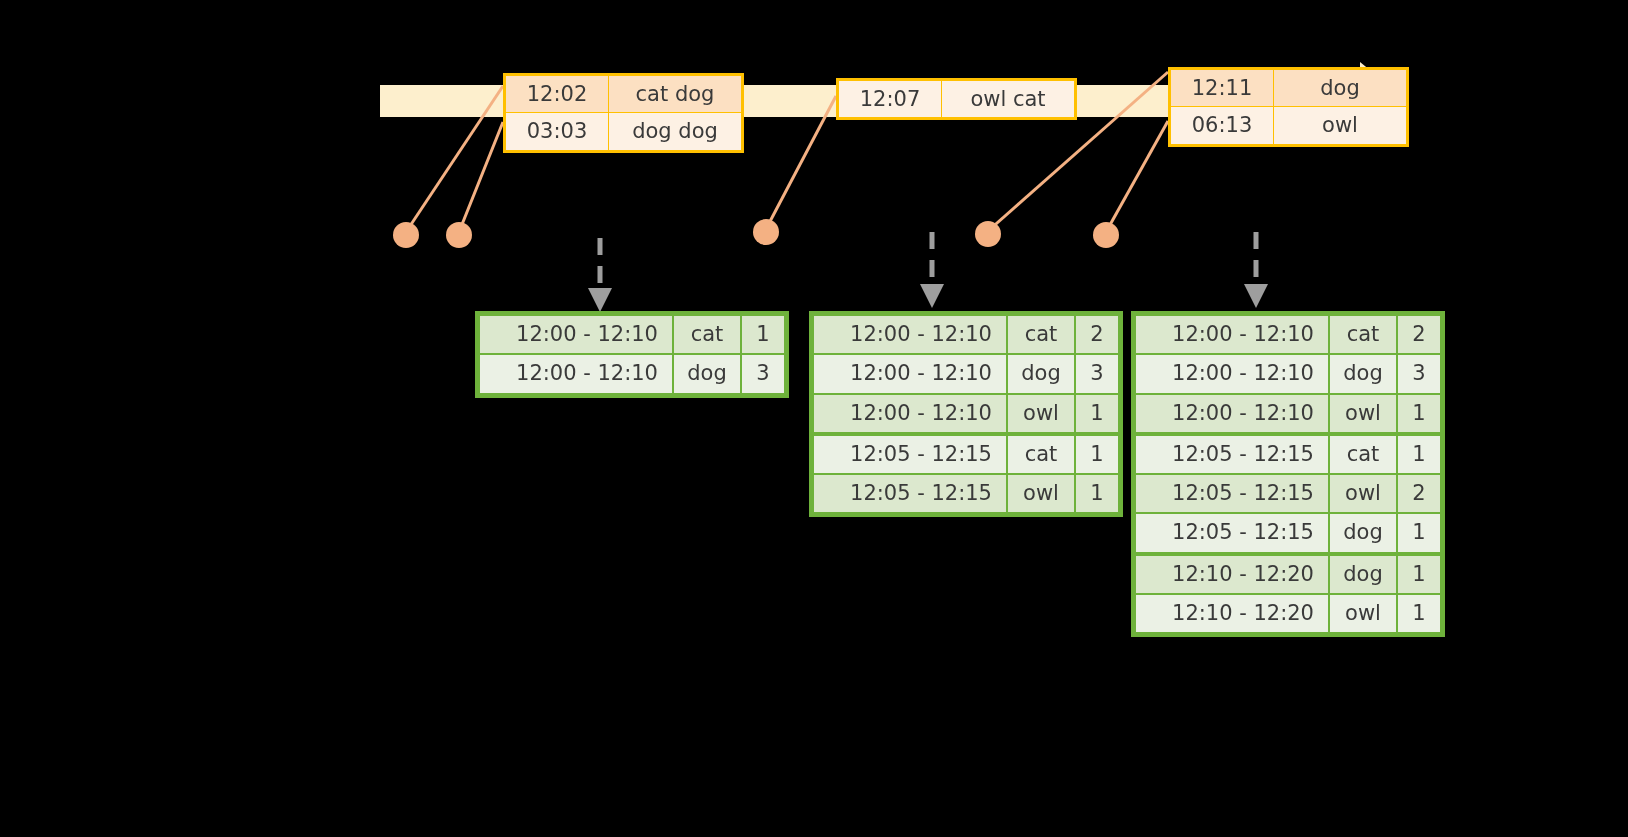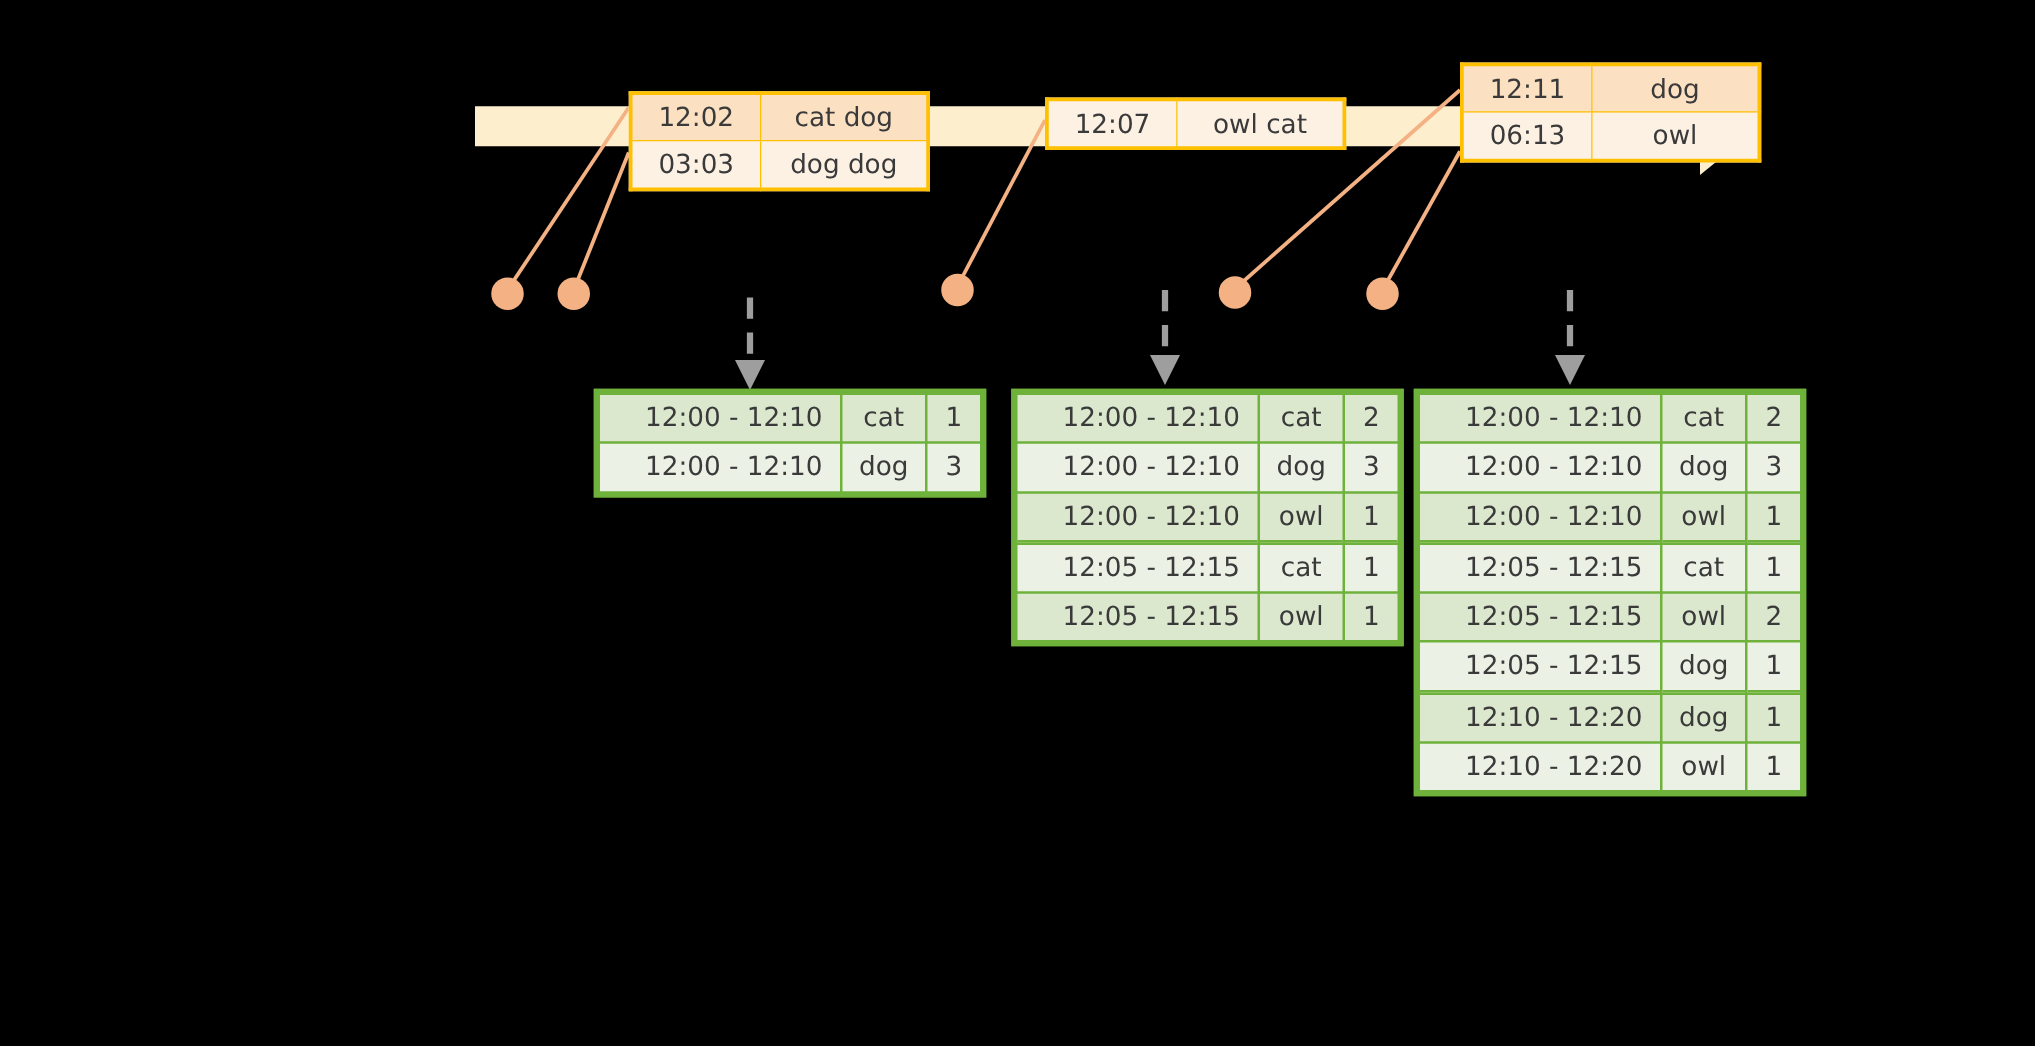--- a/index.html
+++ b/index.html
@@ -131,21 +131,21 @@
 
   <table class="event-table" style="left:836px; top:78px;">
     <tbody>
       <tr class="band-b">
         <td class="time-cell">12:07</td>
         <td class="words-cell">owl cat</td>
       </tr>
     </tbody>
   </table>
 
-  <table class="event-table" style="left:1168px; top:50px;">
+  <table class="event-table" style="left:1168px; top:67px;">
     <tbody>
       <tr class="band-a">
         <td class="time-cell">12:11</td>
         <td class="words-cell">dog</td>
       </tr>
       <tr class="band-b">
         <td class="time-cell">06:13</td>
         <td class="words-cell">owl</td>
       </tr>
     </tbody>

